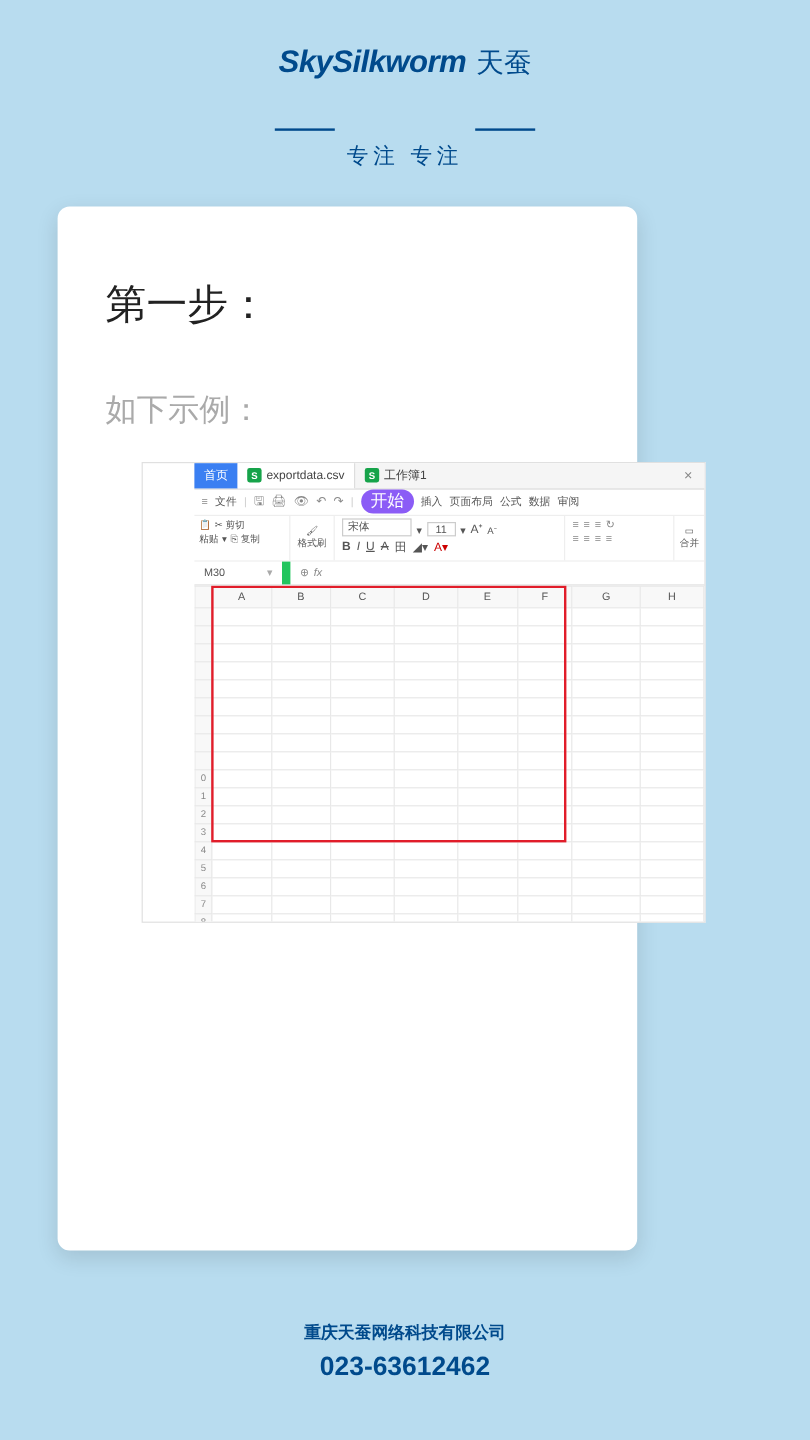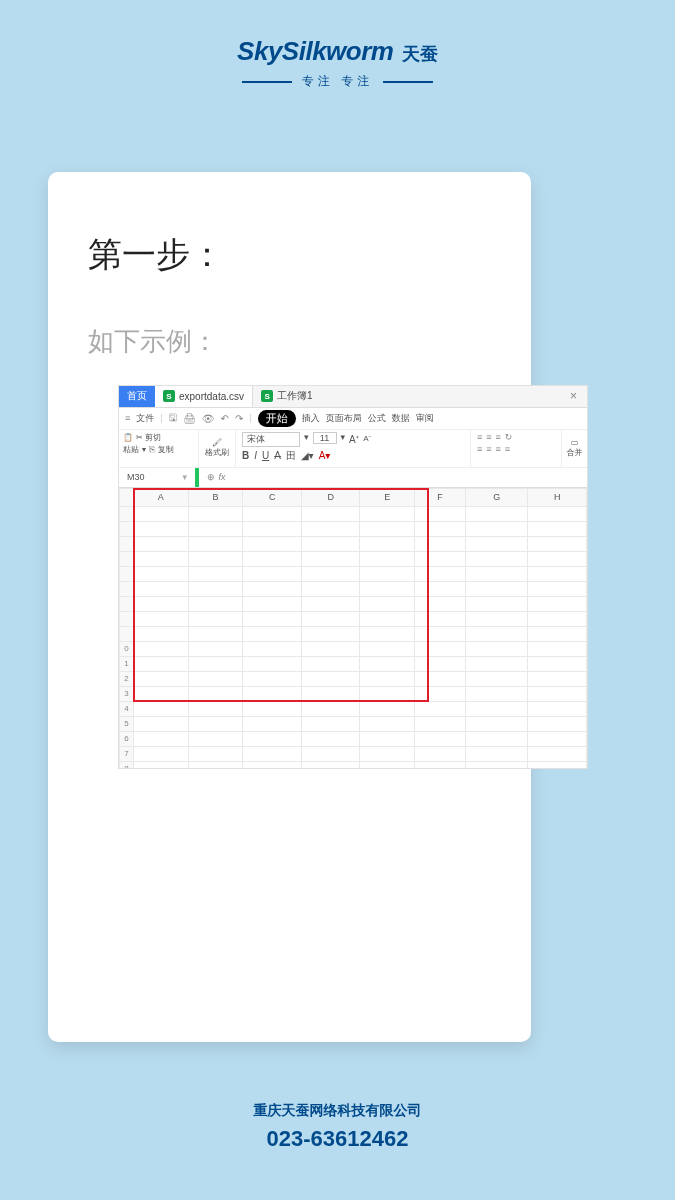--- a/index.html
+++ b/index.html
@@ -18,40 +18,41 @@
   .brand-line {
     color: #004a8c;
     font-weight: bold;
   }
   .brand-en {
     font-size: 26px;
     font-style: italic;
     letter-spacing: -0.5px;
   }
   .brand-cn {
-    font-size: 18px;
-    font-weight: bold;
+    font-size: 23px;
+    font-weight: normal;
     margin-left: 4px;
   }
   .tagline-row {
     display: flex;
     align-items: center;
     justify-content: center;
     gap: 10px;
     margin-top: 6px;
   }
   .tagline-dash {
     width: 50px;
     height: 2px;
     background: #004a8c;
   }
   .tagline-text {
     color: #004a8c;
-    font-size: 12px;
+    font-size: 18px;
     letter-spacing: 4px;
+    margin-top: 44px;
   }
   .card {
     position: absolute;
     left: 48px;
     top: 172px;
     width: 483px;
     height: 870px;
     background: #fff;
     border-radius: 10px;
     box-shadow: 0 6px 18px rgba(0,0,0,0.12);
@@ -69,20 +70,21 @@
     margin-top: 40px;
   }
   .excel-wrap {
     margin-top: 26px;
     margin-left: 30px;
     width: 470px;
     background: #fff;
     border: 1px solid #e0e0e0;
     font-size: 10px;
     color: #444;
+    padding-left: 43px;
   }
   .tabs-row {
     display: flex;
     align-items: center;
     height: 22px;
     background: #f5f5f5;
     border-bottom: 1px solid #ddd;
   }
   .home-tab {
     background: #3a7ff2;
@@ -132,25 +134,25 @@
     height: 22px;
     padding: 0 6px;
     gap: 6px;
     border-bottom: 1px solid #eee;
     font-size: 9px;
     color: #555;
   }
   .menu-icon { color: #888; }
   .tb-icon { color: #888; font-size: 10px; }
   .pill {
-    background: #000000;
+    background: #8b5cf6;
     color: #fff;
     border-radius: 10px;
     padding: 1px 8px;
-    font-size: 11px;
+    font-size: 14px;
   }
   .toolbar-row2 {
     display: flex;
     height: 38px;
     border-bottom: 1px solid #eee;
   }
   .clip-group {
     display: flex;
     flex-direction: column;
     padding: 2px 4px;
@@ -171,21 +173,21 @@
     font-size: 8px;
     color: #555;
   }
   .font-group {
     padding: 2px 6px;
     border-right: 1px solid #eee;
     font-size: 9px;
     color: #555;
     flex: 1;
   }
-  .font-top { display: flex; gap: 4px; align-items: flex-start; margin-bottom: 2px;}
+  .font-top { display: flex; gap: 4px; align-items: flex-end; margin-bottom: 2px;}
   .font-name { border: 1px solid #ccc; padding: 0 4px; font-size: 9px; width: 58px;}
   .font-size { border: 1px solid #ccc; padding: 0 4px; font-size: 9px; width: 24px; text-align:center;}
   .font-bottom { display: flex; gap: 5px; font-size: 10px; align-items:center;}
   .align-group {
     padding: 2px 6px;
     font-size: 9px;
     color: #888;
     display:flex;
     flex-direction:column;
     gap:2px;
@@ -206,21 +208,21 @@
   .name-fx-row {
     display: flex;
     align-items: center;
     height: 20px;
     border-bottom: 1px solid #ddd;
     font-size: 9px;
   }
   .name-box {
     width: 80px;
     padding: 0 8px;
-    border-right: 4px solid #22c55e;
+    border-right: 7px solid #22c55e;
     color: #555;
     height:100%;
     display:flex;
     align-items:center;
   }
   .fx-box {
     padding: 0 8px;
     color: #888;
     display:flex;
     align-items:center;

